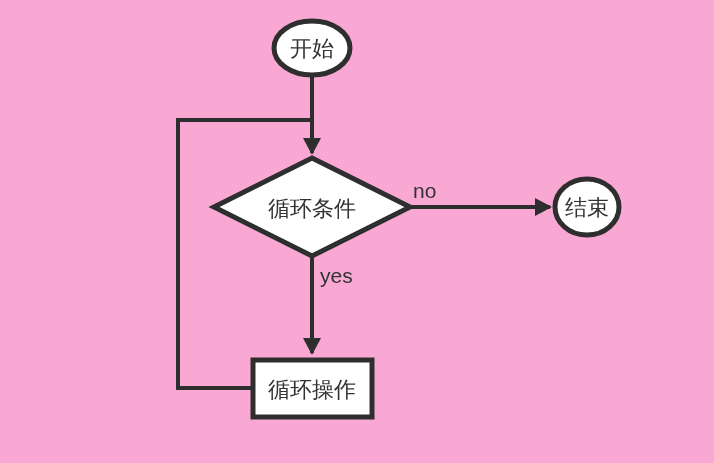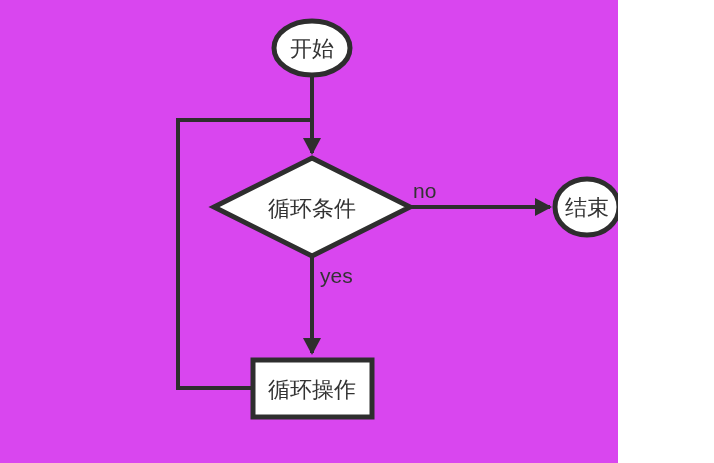--- a/index.html
+++ b/index.html
@@ -2,23 +2,23 @@
 <html><head>
 <meta charset="utf-8">
 <style>
   html, body {
     margin: 0;
     padding: 0;
     background: #ffffff;
   }
   .canvas {
     position: relative;
-    width: 618px;
+    width: 714px;
     height: 463px;
-    background: #d946ef;
+    background: #f9a8d4;
     overflow: hidden;
     font-family: "Liberation Sans", "DejaVu Sans", sans-serif;
     text-align: center;
   }
   svg.flowchart {
     display: block;
     width: 714px;
     height: 463px;
   }
   .shape {

